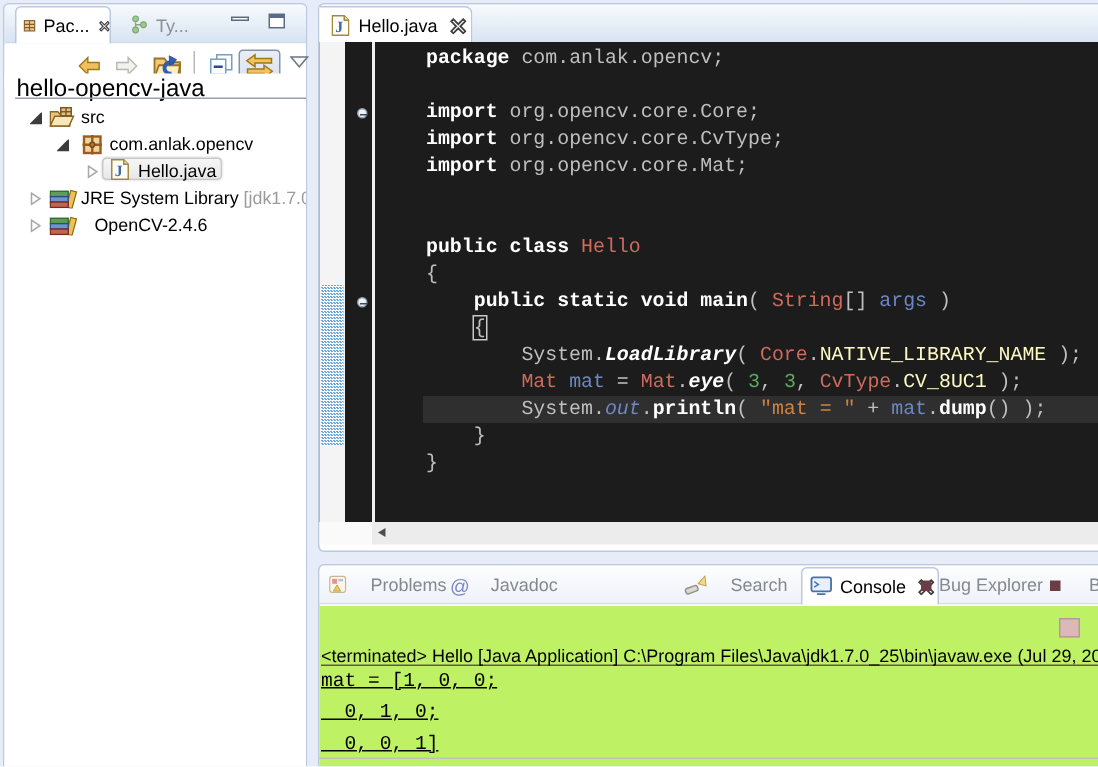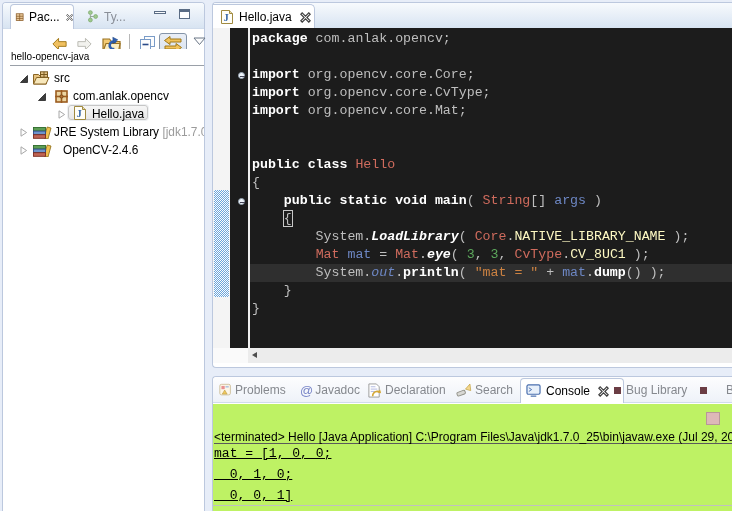--- a/index.html
+++ b/index.html
@@ -26,40 +26,40 @@
 #editor { left:212px; top:2px; width:520px; height:366px; border-right:none; border-radius:4px 0 0 4px; }
 #etabs { height:26px; }
 #ed-area { position:absolute; left:0; right:0; top:25px; height:320px; background:#1c1c1c; }
 #ruler { position:absolute; left:0; top:0; width:17px; height:100%; background:#f4f4f4; }
 #range { position:absolute; left:1px; top:162px; width:15px; height:107px;
   background:conic-gradient(#6aa5dc 25%, #fdfdfd 0 50%, #6aa5dc 0 75%, #fdfdfd 0) 0 0/2px 2px; }
 #foldcol { position:absolute; left:17px; top:0; width:18px; height:100%; background:#1c1c1c; }
 #vline { position:absolute; left:35px; top:0; width:2px; height:100%; background:#f0f0f0; }
 #code { position:absolute; left:37px; top:2px; right:0; font-family:"Liberation Mono", monospace;
   font-size:13.25px; line-height:18px; color:#bfbfbf; white-space:pre; }
-#code .ln { display:block; padding-left:2px; height:18px; }
+#code .ln { display:block; padding-left:2px; height:18px;margin-left:32px; }
 #code .cur { background:#2f2f2f; }
 #code b { color:#fff; font-weight:bold; }
 .cls { color:#cf6b5d; }
 .var { color:#6d87c4; }
 .fld { color:#fef9c3; }
 .num { color:#5ca75c; }
 .str { color:#cc8242; }
 .mth { color:#fff; font-weight:bold; font-style:italic; }
 .fold { position:absolute; left:8px; width:7px; height:7px; border-radius:50%;
   background:#eef4fa; border:1px solid #94a2b0; color:#222; }
 .fold:after { content:""; position:absolute; left:1px; top:3px; width:5px; height:1px; background:#445; }
 #hsb { position:absolute; left:35px; right:0; top:345px; height:15px; background:#ececec; }
 #hsb .la { position:absolute; left:4px; top:4px; width:0; height:0;
   border-right:5px solid #4d4d4d; border-top:3.5px solid transparent; border-bottom:3.5px solid transparent; }
 #hsb-white { position:absolute; left:0px; top:345px; width:35px; height:15px; background:#fafafa; }
 
 #console { left:212px; top:376px; width:520px; height:135px; border-right:none; border-bottom:none; border-radius:4px 0 0 0; }
 #ctabs { height:26px; background:linear-gradient(#fdfdfe,#eef2f9); }
-.ctab-item { position:absolute; top:0; height:26px; display:flex; align-items:center; gap:3px;
+.ctab-item { position:absolute; top:0; height:26px; display:flex; align-items:center; gap:15px;
   font-size:12px; color:#85888e; }
 #cbody { position:absolute; left:0; top:27px; right:0; bottom:0; background:#bef264; }
 #term { position:absolute; left:1px; top:-1px; font-size:12px; color:#000; white-space:nowrap; }
 #cout { position:absolute; left:1px; top:19px; font-family:"Liberation Mono", monospace;
   font-size:13.05px; line-height:21px; color:#000; white-space:pre;text-decoration:underline; }
 .sq { width:7px; height:7px; background:#6b3d44; display:inline-block; }
 </style>
 </head>
 <body>
 
@@ -115,21 +115,21 @@
     <div style="position:absolute; left:156px; top:3px; width:28px; height:22px; border:1px solid #8494a8; border-radius:3px; background:linear-gradient(#e9eef6,#d8e2ef);"></div>
     <svg width="22" height="18" viewBox="0 0 22 18" style="position:absolute;left:159px;top:5px;">
       <path d="M8 1.5 L2.5 5.5 L8 9.5 L8 7 L19 7 L19 4 L8 4 Z" fill="#f2c35c" stroke="#a07818" stroke-width="1"></path>
       <path d="M14 8.5 L19.5 12.5 L14 16.5 L14 14 L3 14 L3 11 L14 11 Z" fill="#f2c35c" stroke="#a07818" stroke-width="1"></path>
     </svg>
     <svg width="13" height="9" viewBox="0 0 13 9" style="position:absolute;left:190px;top:7px;">
         <path d="M1 1 L12 1 L6.5 7.5 Z" fill="#fdfdfd" stroke="#6a7686" stroke-width="1"></path>
       </svg>
   </div>
   <div id="tree">
-    <div style="position:absolute; left:8px; top:2px; font-size:10px;">hello-opencv-java</div>
+    <div style="position:absolute; left:8px; top:2px; font-size:16px;">hello-opencv-java</div>
     <div style="position:absolute; left:7px; top:16px; right:0; height:1px; background:#9aa0a8;"></div>
 
     <div class="trow" style="left:0; top:38px;">
       <svg width="8" height="8" viewBox="0 0 8 8" style="position:absolute;left:35px;top:6px;">
           <path d="M7.5 0.5 L7.5 7.5 L0.5 7.5 Z" fill="#3c3c3c" stroke="#3c3c3c"></path>
         </svg>
       <svg width="15" height="15" viewBox="0 0 15 15" style="position:absolute;left:51px;top:2px;">
         <rect x="2" y="2" width="11" height="11" fill="#ecd5a2" stroke="#9c5c20" stroke-width="1.6"></rect>
         <line x1="7.5" y1="1" x2="7.5" y2="14" stroke="#9c5c20" stroke-width="1.6"></line>
         <line x1="1" y1="7.5" x2="14" y2="7.5" stroke="#9c5c20" stroke-width="1.6"></line>
@@ -234,50 +234,41 @@
           <rect x="3" y="3" width="4" height="4" fill="#e89090"></rect>
           <rect x="8" y="3" width="4" height="2" fill="#b0c4e0"></rect>
           <path d="M4 13 L7 8 L10 13 Z" fill="#f0c860" stroke="#b09030" stroke-width="0.6"></path>
         </svg>
       <span>Problems</span>
     </div>
     <div class="ctab-item" style="left:87px;">
       <span style="font-size:13px; color:#7a86c8;">@</span>
         <span style="margin-left:-1px;">Javadoc</span>
     </div>
-    <div class="ctab-item" style="left:154px;">
-      <svg width="15" height="15" viewBox="0 0 16 16">
-          <path d="M2 1 h8 l3 3 v11 H2 Z" fill="#fff" stroke="#9a9a9a"></path>
-          <path d="M4 4 h5 M4 6.5 h7 M4 9 h7" stroke="#b0b8e0" stroke-width="1"></path>
-          <path d="M6 14 a5 5 0 0 1 8-4" fill="none" stroke="#d4a838" stroke-width="1.6"></path>
-          <path d="M14 7 L15 11 L11 10 Z" fill="#d4a838"></path>
-        </svg>
-      <span>Declaration</span>
-    </div>
     <div class="ctab-item" style="left:243px;">
       <svg width="16" height="15" viewBox="0 0 17 16">
           <rect x="1" y="9" width="9" height="4" rx="1.5" fill="#d8d8d4" stroke="#909088" transform="rotate(-20 5 11)"></rect>
           <path d="M10 6 L16 2 L15 9 Z" fill="#f5d890" stroke="#c0a040" stroke-width="0.7" transform="rotate(-15 12 6)"></path>
         </svg>
       <span>Search</span>
     </div>
-    <div class="tab sel" style="left:307px; width:104px; padding-left:5px; gap:3px;">
+    <div class="tab sel" style="left:321px; width:92px; padding-left:5px; gap:3px;">
       <svg width="15" height="14" viewBox="0 0 16 15">
           <rect x="1" y="1" width="14" height="10" rx="1.5" fill="#e8f0fa" stroke="#4a6fae" stroke-width="1.3"></rect>
           <path d="M3 4 l3 2 -3 2" stroke="#4a6fae" fill="none"></path>
           <path d="M5 13 h6" stroke="#4a6fae" stroke-width="1.3"></path>
         </svg>
       <span style="margin-left:2px;">Console</span>
       <svg class="xs" width="11" height="11" viewBox="0 0 11 11" style="margin-left:5px;">
           <path d="M2.2 0.8 L5.5 4.1 L8.8 0.8 L10.2 2.2 L6.9 5.5 L10.2 8.8 L8.8 10.2 L5.5 6.9 L2.2 10.2 L0.8 8.8 L4.1 5.5 L0.8 2.2 Z" fill="none" stroke="#3f3f3f" stroke-width="1.2"></path>
         </svg>
     </div>
     <div class="ctab-item" style="left:401px; gap:5px;">
         <span class="sq"></span>
-        <span>Bug Library</span>
+        <span>Bug Explorer</span>
       </div>
     <div class="ctab-item" style="left:487px; gap:19px;">
         <span class="sq"></span>
         <span>Bug</span>
       </div>
   </div>
   <div id="cbody">
     <div style="position:absolute; right:12px; top:8px; width:14px; height:13px; background:#ddb8b8; border:1px solid #b89898;"></div>
     <div id="term" style="top:26px; text-decoration:underline; text-decoration-color:#5a5a5a; text-underline-offset:2px;">&lt;terminated&gt; Hello [Java Application] C:\Program Files\Java\jdk1.7.0_25\bin\javaw.exe (Jul 29, 20</div>
     <div id="cout" style="top:39px;">mat = [1, 0, 0;

